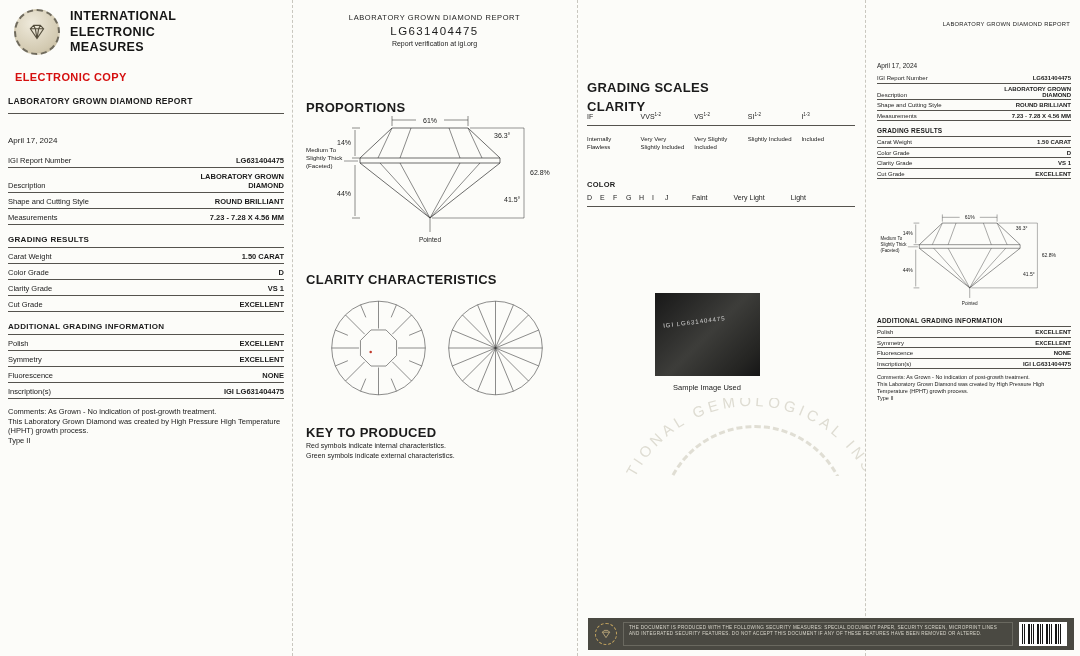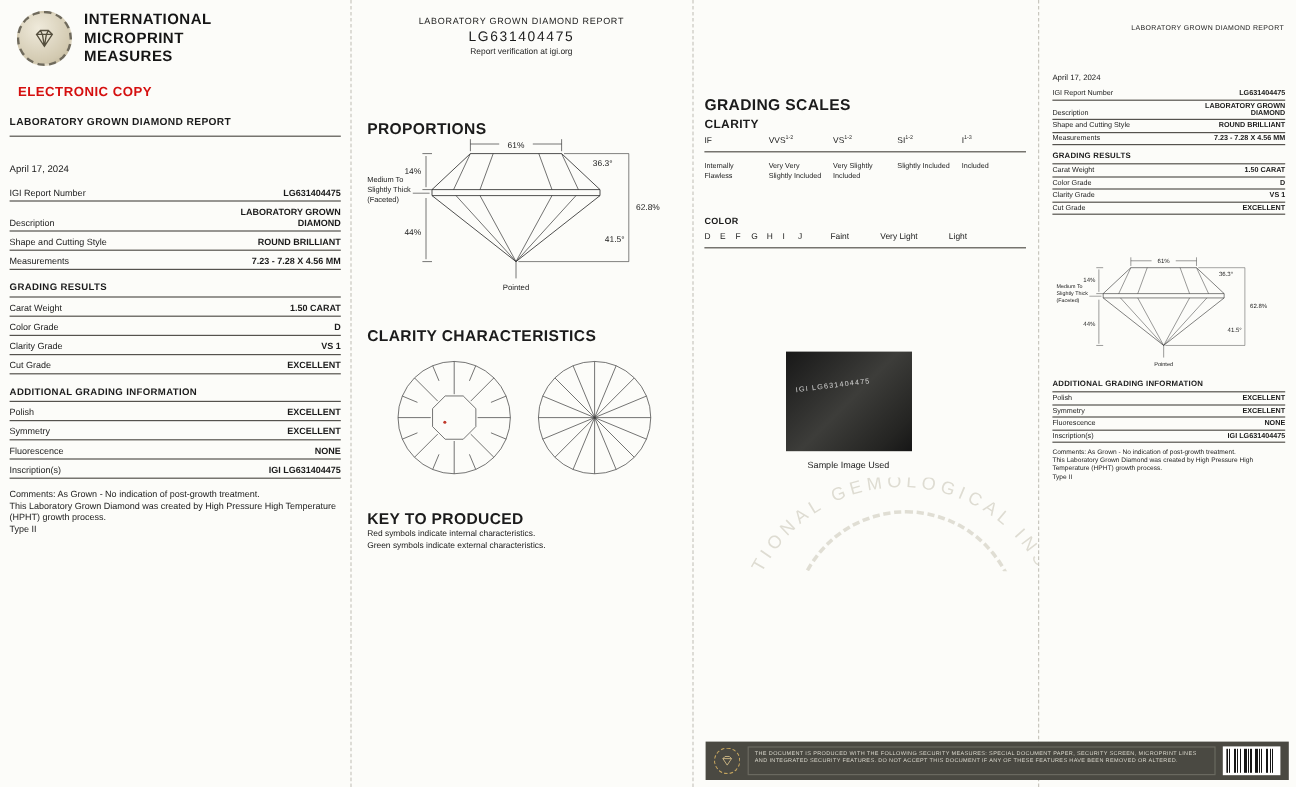--- a/index.html
+++ b/index.html
@@ -101,21 +101,21 @@
 
   <section class="panel" style="left:0;width:292px">
     <div class="logo-row">
       <div class="seal seal-dark">
         <svg viewBox="0 0 20 16" width="22" height="18">
           <path d="M4 5L7 2h6l3 3-6 9zM4 5h12M7 2l1.5 3M13 2l-1.5 3M8.5 5L10 14M11.5 5L10 14" fill="none" stroke="currentColor" stroke-width="1"></path>
         </svg>
       </div>
       <div class="brand-name">
         <div>INTERNATIONAL</div>
-        <div>MICROPRINT</div>
+        <div>ELECTRONIC</div>
         <div>MEASURES</div>
       </div>
     </div>
     <div class="ecopy">ELECTRONIC COPY</div>
     <div class="main-title">LABORATORY GROWN DIAMOND REPORT</div>
 
     <div class="left-content">
       <div class="date">April 17, 2024</div>
 
       <div class="row">
@@ -242,21 +242,21 @@
     </div>
 
     <div class="website">www.igi.org</div>
   </section>
 
   <section class="panel" style="left:577px;width:288px">
     <div class="sc-head">
     </div>
 
     <div class="blk-title" style="left:10px;top:80px">GRADING SCALES</div>
-    <div class="blk-title" style="left:10px;top:99px;font-size:10px">CLARITY</div>
+    <div class="blk-title" style="left:10px;top:99px;font-size:13px">CLARITY</div>
 
     <div class="scale-grades">
       <div class="cg"><span>IF</span><sup></sup></div>
       <div class="cg"><span>VVS</span><sup>1-2</sup></div>
       <div class="cg"><span>VS</span><sup>1-2</sup></div>
       <div class="cg"><span>SI</span><sup>1-2</sup></div>
       <div class="cg"><span>I</span><sup>1-3</sup></div>
     </div>
     <div class="scale-descs">
       <div class="cd">Internally Flawless</div>

